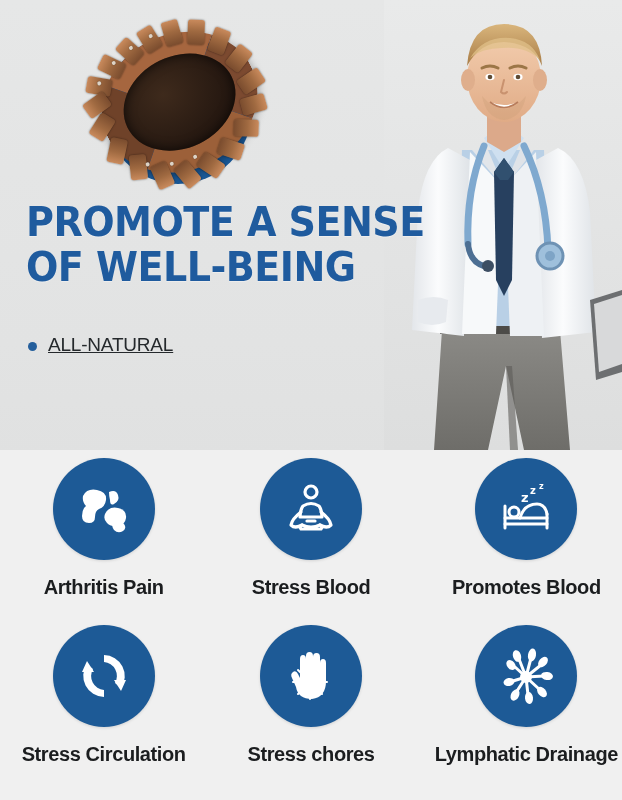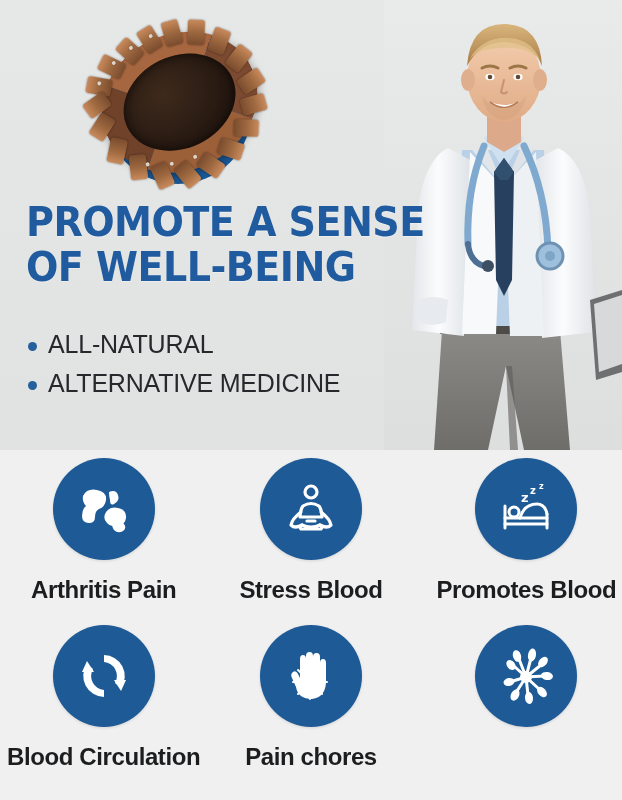--- a/index.html
+++ b/index.html
@@ -136,24 +136,25 @@
     list-style: none;
     margin: 0;
     padding: 0;
   }
   .bullet-item {
     position: relative;
     padding-left: 22px;
     margin-bottom: 10px;
     color: #25292c;
     font-family: "Liberation Sans", sans-serif;
-    font-size: 25px;
+    font-size: 19px;
     line-height: 29px;
     letter-spacing: -0.2px;
     white-space: nowrap;
+    text-decoration: underline;
   }
   .bullet-item::before {
     content: "";
     position: absolute;
     left: 2px;
     top: 12px;
     width: 9px;
     height: 9px;
     border-radius: 50%;
     background: #255f9c;
@@ -194,21 +195,21 @@
     align-items: center;
     justify-content: center;
     box-shadow: 0 1px 3px rgba(0,0,0,.12);
   }
   .icon-circle svg { display: block; }
 
   .benefit-label {
     margin-top: 16px;
     color: #1b1d1f;
     font-family: "Liberation Sans", sans-serif;
-    font-size: 24px;
+    font-size: 20px;
     font-weight: bold;
     letter-spacing: -0.4px;
     white-space: nowrap;
   }
 </style>
 </head>
 <body>
 
 <div class="poster">
 
@@ -335,21 +336,20 @@
       </svg>
     </div>
 
     <div class="headline">
       <span class="headline-line">PROMOTE A SENSE</span>
       <span class="headline-line">OF WELL-BEING</span>
     </div>
 
     <ul class="bullets">
       <li class="bullet-item">ALL-NATURAL</li>
-      <li class="bullet-item">ALTERNATIVE MEDICINE</li>
     </ul>
   </div>
 
   <div class="benefits">
 
     <div class="benefit-row row-top">
 
       <div class="benefit-cell">
         <div class="icon-circle">
           <svg width="62" height="62" viewBox="0 0 62 62">
@@ -402,21 +402,21 @@
 
       <div class="benefit-cell">
         <div class="icon-circle">
           <svg width="60" height="60" viewBox="0 0 60 60">
             <path d="M30 9 A21 21 0 0 1 47 42 L41 37 A14 14 0 0 0 30 16 Z" fill="#ffffff"></path>
             <path d="M52 34 L40 34 L47 45 Z" fill="#ffffff"></path>
             <path d="M30 51 A21 21 0 0 1 13 18 L19 23 A14 14 0 0 0 30 44 Z" fill="#ffffff"></path>
             <path d="M8 26 L20 26 L13 15 Z" fill="#ffffff"></path>
           </svg>
         </div>
-        <div class="benefit-label">Blood Circulation</div>
+        <div class="benefit-label">Stress Circulation</div>
       </div>
 
       <div class="benefit-cell">
         <div class="icon-circle">
           <svg width="56" height="58" viewBox="0 0 56 58">
             <path d="M17 24 L17 12 Q17 8 20 8 Q23 8 23 12 L23 23
                      L23 9 Q23 5 26.5 5 Q30 5 30 9 L30 23
                      L30 10 Q30 6 33.5 6 Q37 6 37 10 L37 24
                      L37 16 Q37 12 40 12 Q43 12 43 16 L43 34
                      Q43 50 29 52 Q15 52 13 40 L9 31 Q7 27 10 25 Q13 23 15 27 L17 31 Z" fill="#ffffff"></path>
@@ -426,21 +426,21 @@
               <path d="M18 35 L10 35"></path>
               <path d="M36 35 L44 35"></path>
               <path d="M21 29 L15 23"></path>
               <path d="M33 41 L39 47"></path>
               <path d="M33 29 L39 23"></path>
               <path d="M21 41 L15 47"></path>
             </g>
             <circle cx="27" cy="35" r="4.5" fill="#ffffff"></circle>
           </svg>
         </div>
-        <div class="benefit-label">Pain chores</div>
+        <div class="benefit-label">Stress chores</div>
       </div>
 
       <div class="benefit-cell shift-right">
         <div class="icon-circle">
           <svg width="62" height="62" viewBox="0 0 62 62">
             <g stroke="#ffffff" stroke-width="3" stroke-linecap="round" fill="none">
               <path d="M31 32 L20 22"></path>
               <path d="M31 32 L24 14"></path>
               <path d="M31 32 L36 13"></path>
               <path d="M31 32 L46 20"></path>
@@ -455,16 +455,17 @@
             <ellipse cx="37" cy="10" rx="4" ry="6.5" fill="#ffffff" transform="rotate(10 37 10)"></ellipse>
             <ellipse cx="48" cy="17" rx="4" ry="6" fill="#ffffff" transform="rotate(40 48 17)"></ellipse>
             <ellipse cx="52" cy="31" rx="6" ry="4" fill="#ffffff" transform="rotate(8 52 31)"></ellipse>
             <ellipse cx="16" cy="20" rx="4" ry="5.5" fill="#ffffff" transform="rotate(-40 16 20)"></ellipse>
             <ellipse cx="14" cy="37" rx="5.5" ry="4" fill="#ffffff" transform="rotate(-10 14 37)"></ellipse>
             <ellipse cx="20" cy="50" rx="4" ry="6" fill="#ffffff" transform="rotate(28 20 50)"></ellipse>
             <ellipse cx="34" cy="53" rx="4" ry="6" fill="#ffffff" transform="rotate(-6 34 53)"></ellipse>
             <ellipse cx="47" cy="47" rx="4" ry="6" fill="#ffffff" transform="rotate(-40 47 47)"></ellipse>
           </svg>
         </div>
+        <div class="benefit-label">Lymphatic Drainage</div>
       </div>
     </div>
   </div>
 </div>
 
 </body></html>

